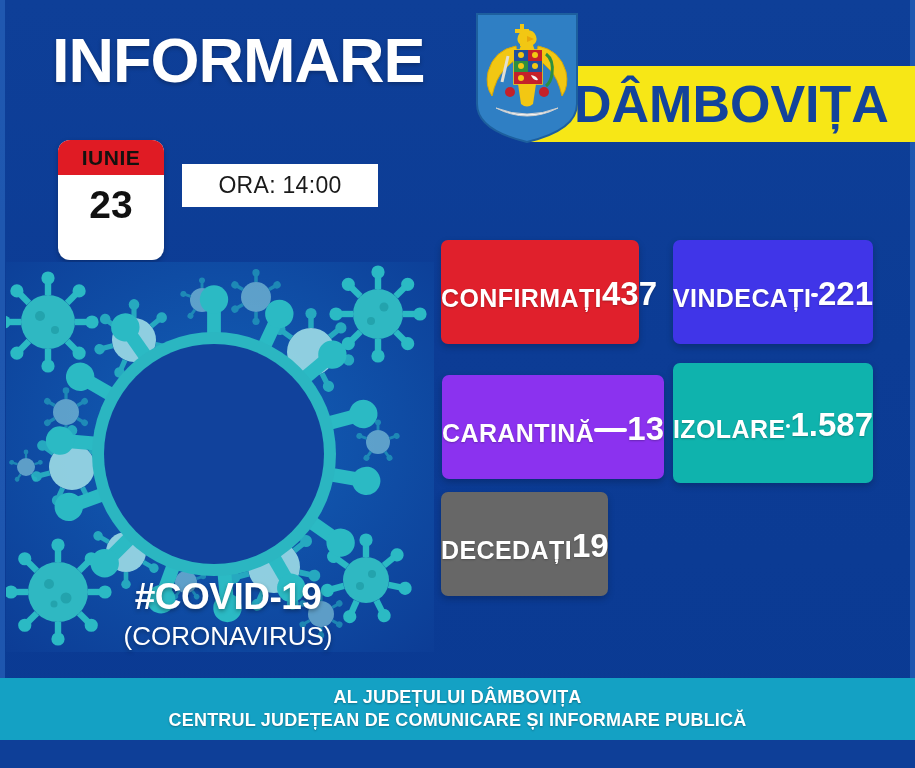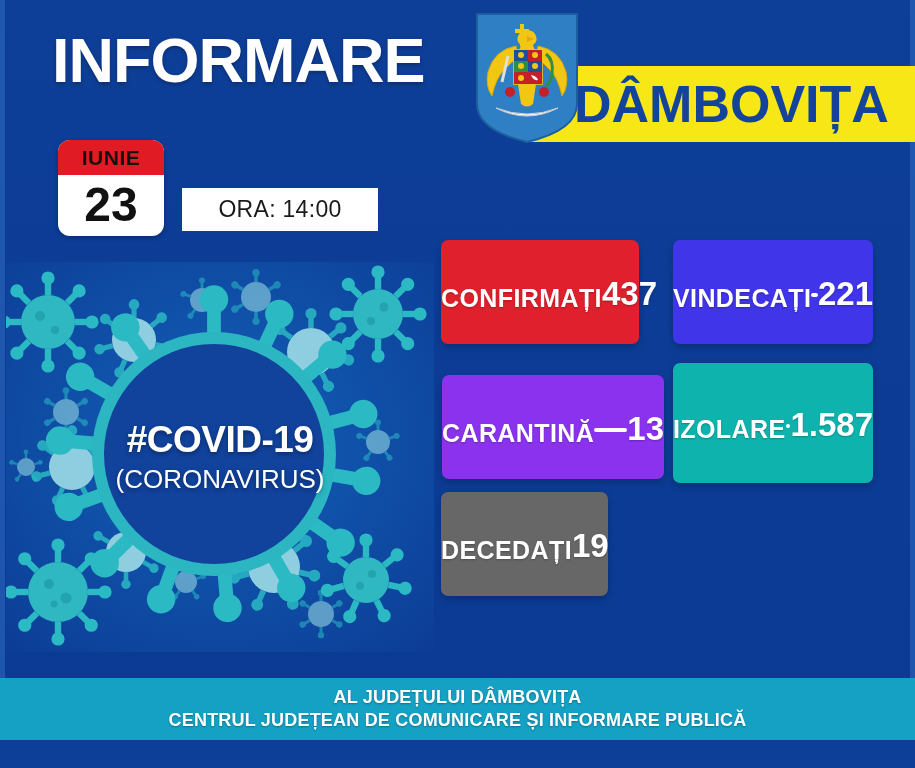--- a/index.html
+++ b/index.html
@@ -32,47 +32,48 @@
   .county{
     position:absolute;left:566px;top:72px;width:340px;height:64px;
     display:flex;align-items:center;
     font-size:52px;font-weight:bold;color:#13439b;letter-spacing:0px;
   }
   
   .coa{position:absolute;left:466px;top:12px;width:106px;height:132px;}
 
   
   .cal{
-    position:absolute;left:58px;top:140px;width:106px;height:96px;
+    position:absolute;left:58px;top:140px;width:106px;height:120px;
     background:#ffffff;border-radius:12px;overflow:hidden;
     box-shadow:0 2px 5px rgba(0,0,0,.25);
   }
   .cal .m{
     height:35px;background:#e01b24;color:#14120f;
     display:flex;align-items:center;justify-content:center;
     font-size:21px;font-weight:bold;letter-spacing:.5px;
   }
   .cal .d{
     height:59px;color:#111111;
     display:flex;align-items:center;justify-content:center;
-    font-size:48px;font-weight:bold;
+    font-size:39px;font-weight:bold;
   }
   .ora{
-    position:absolute;left:182px;top:188px;width:196px;height:43px;
+    position:absolute;left:182px;top:164px;width:196px;height:43px;
     background:#ffffff;display:flex;align-items:center;justify-content:center;
     color:#1a1a1a;font-size:23px;letter-spacing:.3px;
   }
 
   
   .art{position:absolute;left:6px;top:262px;width:428px;height:390px;overflow:hidden;}
   .art svg{display:block;}
   .artlabel{
     position:absolute;left:6px;top:262px;width:428px;height:390px;
-    display:flex;flex-direction:column;align-items:center;justify-content:center;
+    display:flex;flex-direction:column;align-items:center;justify-content:flex-end;
     pointer-events:none;
+    padding-left:8px;
   }
   .artlabel .l1{font-size:37px;font-weight:bold;color:#fff;letter-spacing:-.5px;
       text-shadow:0 2px 4px rgba(0,0,0,.35);}
   .artlabel .l2{font-size:26px;font-weight:normal;color:#fff;margin-top:3px;
       text-shadow:0 2px 4px rgba(0,0,0,.35);}
 
   
   .card{
     position:absolute;border-radius:7px;
     display:flex;flex-direction:row;align-items:center;

